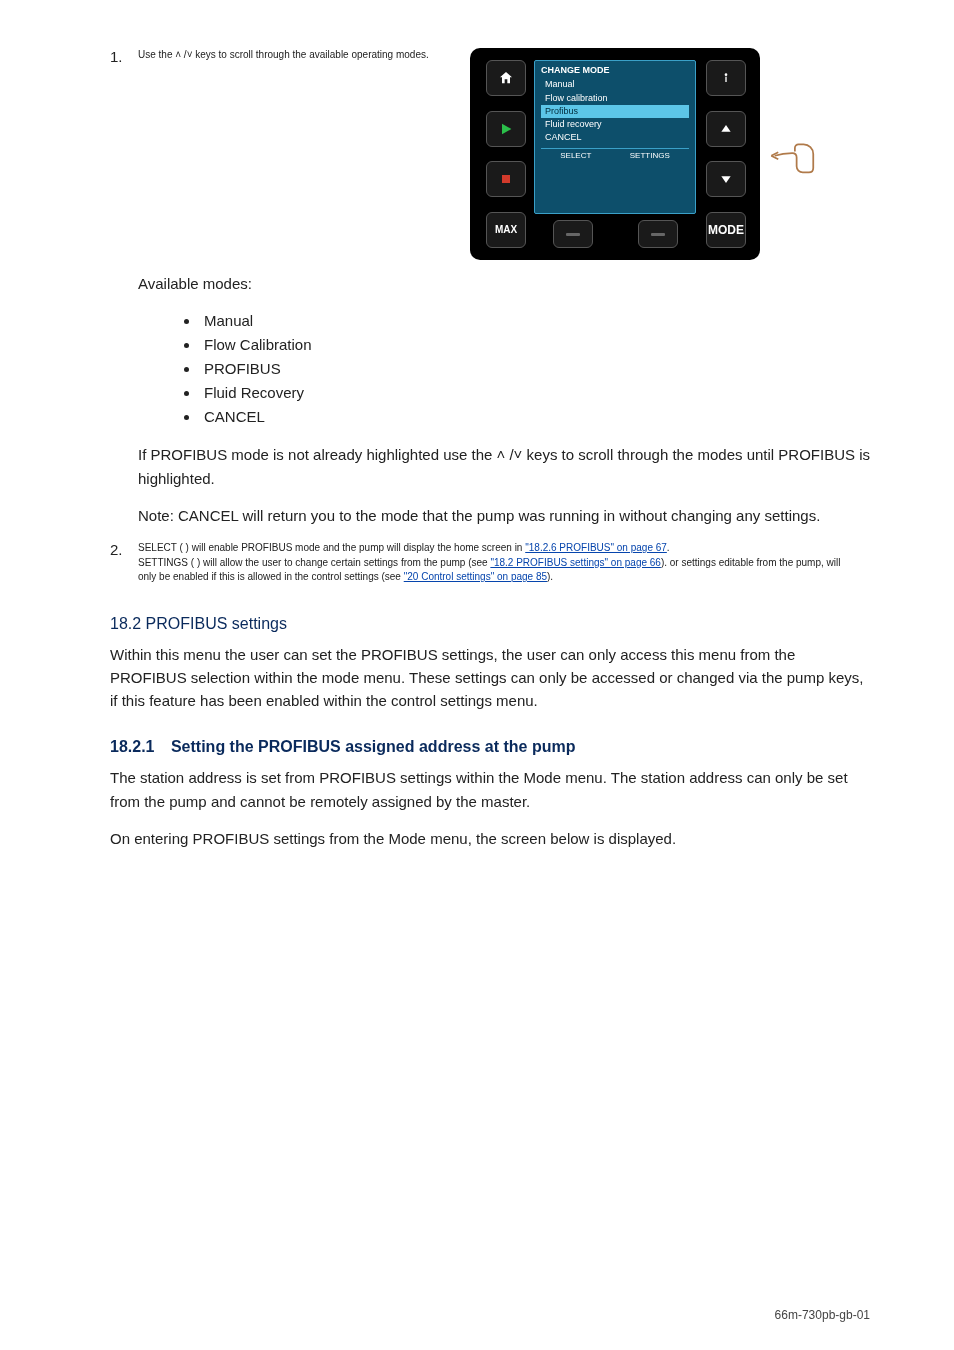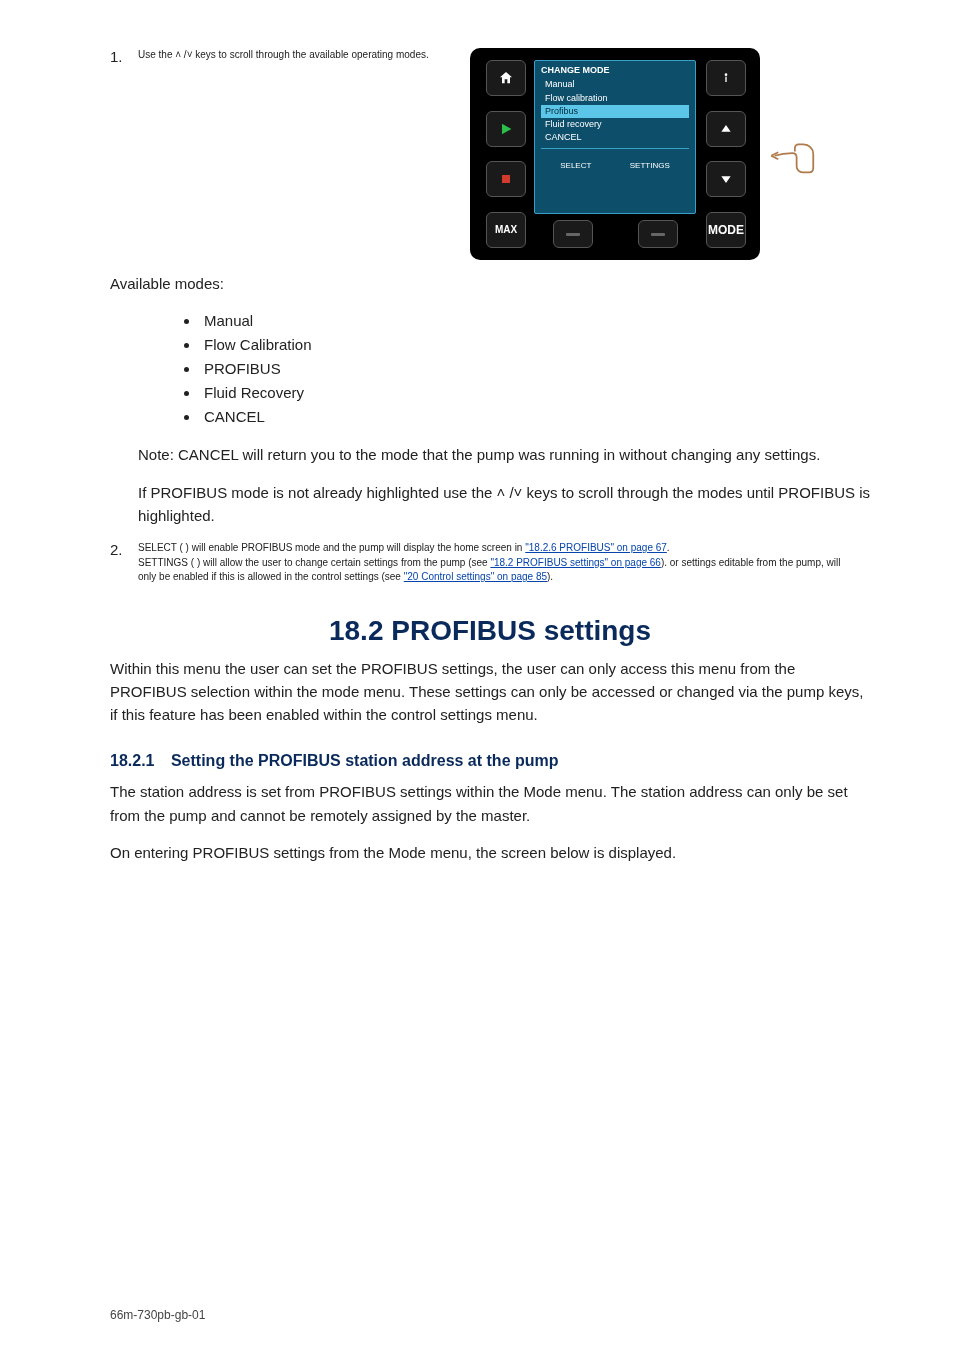--- a/index.html
+++ b/index.html
@@ -14,33 +14,33 @@
   .col.left,.col.right{width:38px;}
   .keycap{width:38px;height:34px;background:#1a1a1a;border:1px solid #555;border-radius:6px;display:flex;align-items:center;justify-content:center;color:#fff;font-size:10px;font-weight:bold;}
   .keycap.max{font-size:10px;}
   .keycap.mode{font-size:12px;text-align:center;}
   .keycap .ico{width:16px;height:16px;}
   .center{flex:1;display:flex;flex-direction:column;gap:6px;}
   .lcd{flex:1;background:#0d4f6b;border:1px solid #3aa0c8;color:#fff;padding:4px 6px;font-size:9px;line-height:1.25;border-radius:2px;position:relative;}
   .lcd-title{background:#0d4f6b;font-size:9px;font-weight:bold;margin-bottom:2px;}
   .lcd-item{padding:1px 4px;}
   .lcd-item.sel{background:#5cc6e8;color:#002b3a;}
-  .lcd-foot{display:flex;justify-content:space-around;font-size:8px;margin-top:3px;border-top:1px solid #3aa0c8;padding-top:12px;}
+  .lcd-foot{display:flex;justify-content:space-around;font-size:8px;margin-top:3px;border-top:1px solid #3aa0c8;padding-top:2px;}
   .soft-row{display:flex;gap:8px;justify-content:space-around;}
   .soft{width:38px;height:26px;background:#1a1a1a;border:1px solid #555;border-radius:6px;display:flex;align-items:center;justify-content:center;color:#fff;}
   .soft .bar{width:14px;height:3px;background:#666;border-radius:1px;}
   .hand{width:56px;height:56px;margin-left:6px;}
   
   .para{font-size:15px;line-height:1.55;margin:0 0 14px 0;}
   .modes-list{margin:6px 0 14px 90px;padding:0;list-style:disc;}
   .modes-list li{font-size:15px;line-height:1.6;padding-left:4px;margin-left:0;}
-  .section-hd{font-size:28px;margin:30px 0 10px 0;color:#0a2a5c;font-weight:bold;text-align:center;}
+  .section-hd{font-size:16px;margin:30px 0 10px 0;color:#0a2a5c;font-weight:normal;}
   .sub-hd{font-size:16px;margin:26px 0 10px 0;color:#0a2a5c;font-weight:bold;}
   .sub-hd .num{margin-right:12px;}
-  .footer{position:absolute;left:110px;right:84px;bottom:28px;display:flex;justify-content:flex-start;font-size:12px;color:#444;}
+  .footer{position:absolute;left:110px;right:84px;bottom:28px;display:flex;justify-content:flex-end;font-size:12px;color:#444;}
   
   svg{display:block;}
 </style>
 </head>
 <body>
 
 <div class="page">
 
   <div class="step-row">
     <div class="step-num">1.</div>
@@ -112,31 +112,31 @@
         </div>
       </div>
 
       <svg class="hand" viewBox="0 0 64 64">
         <path fill="none" stroke="#b07a4a" stroke-width="2" d="M10 34c6-2 14-3 20-3 3 0 5 2 5 5v10c0 4 3 7 7 7h7c3 0 5-2 5-5V32c0-6-5-11-11-11h-6c-2 0-4 2-4 4v4"></path>
         <path fill="none" stroke="#b07a4a" stroke-width="2" d="M6 34l8-4M6 34l8 4"></path>
       </svg>
     </div>
   </div>
 
-  <p class="para" style="">Available modes:</p>
+  <p class="para" style="margin-left:28px;">Available modes:</p>
   <ul class="modes-list">
     <li>Manual</li>
     <li>Flow Calibration</li>
     <li>PROFIBUS</li>
     <li>Fluid Recovery</li>
     <li>CANCEL</li>
   </ul>
 
+  <p class="para" style="margin-left:28px;">If PROFIBUS mode is not already highlighted use the ˄ /˅ keys to scroll through the modes until PROFIBUS is highlighted.</p>
   <p class="para" style="margin-left:28px;">Note: CANCEL will return you to the mode that the pump was running in without changing any settings.</p>
-  <p class="para" style="margin-left:28px;">If PROFIBUS mode is not already highlighted use the ˄ /˅ keys to scroll through the modes until PROFIBUS is highlighted.</p>
 
   <div class="step-row" style="margin-top:6px;">
     <div class="step-num">2.</div>
     <div class="step-text">
       <span>SELECT (    ) will enable PROFIBUS mode and the pump will display the home screen in</span>
       <a href="#" style="color:#0645ad;">"18.2.6 PROFIBUS" on page 67</a>.
       <br>
       <span>SETTINGS (    ) will allow the user to change certain settings from the pump (see</span>
       <a href="#" style="color:#0645ad;">"18.2 PROFIBUS settings" on page 66</a>).
       <span> or settings editable from the pump, will only be enabled if this is allowed in the control settings (see </span>
@@ -145,21 +145,21 @@
   </div>
 
   <h2 class="section-hd">
     <span class="num">18.2</span>
     <span>PROFIBUS settings</span>
   </h2>
   <p class="para">Within this menu the user can set the PROFIBUS settings, the user can only access this menu from the PROFIBUS selection within the mode menu. These settings can only be accessed or changed via the pump keys, if this feature has been enabled within the control settings menu.</p>
 
   <h3 class="sub-hd">
     <span class="num">18.2.1</span>
-    <span>Setting the PROFIBUS station address at the pump</span>
+    <span>Setting the PROFIBUS assigned address at the pump</span>
   </h3>
   <p class="para">The station address is set from PROFIBUS settings within the Mode menu. The station address can only be set from the pump and cannot be remotely assigned by the master.</p>
   <p class="para">On entering PROFIBUS settings from the Mode menu, the screen below is displayed.</p>
 
   <div class="footer">
     <span>66</span>
     <span>m-730pb-gb-01</span>
   </div>
 </div>
 

